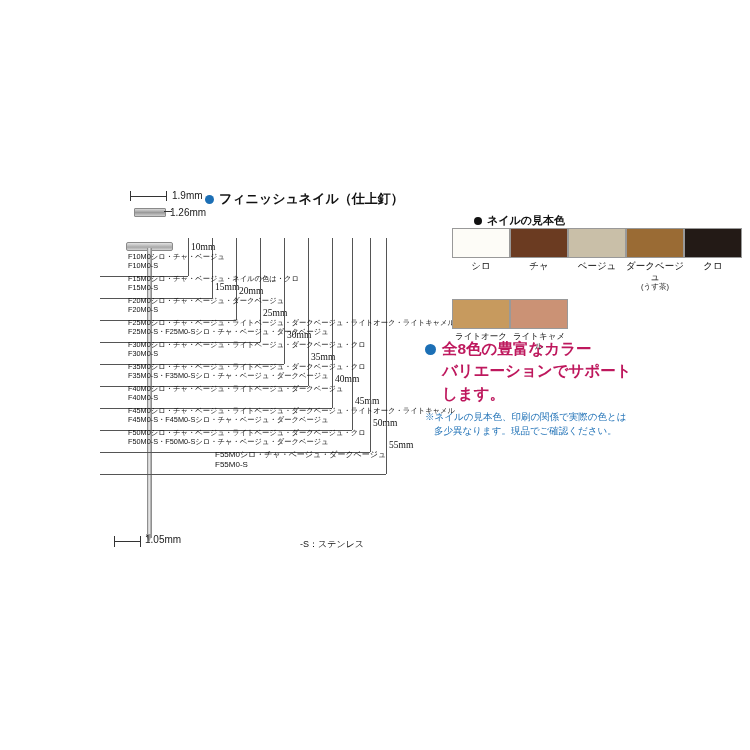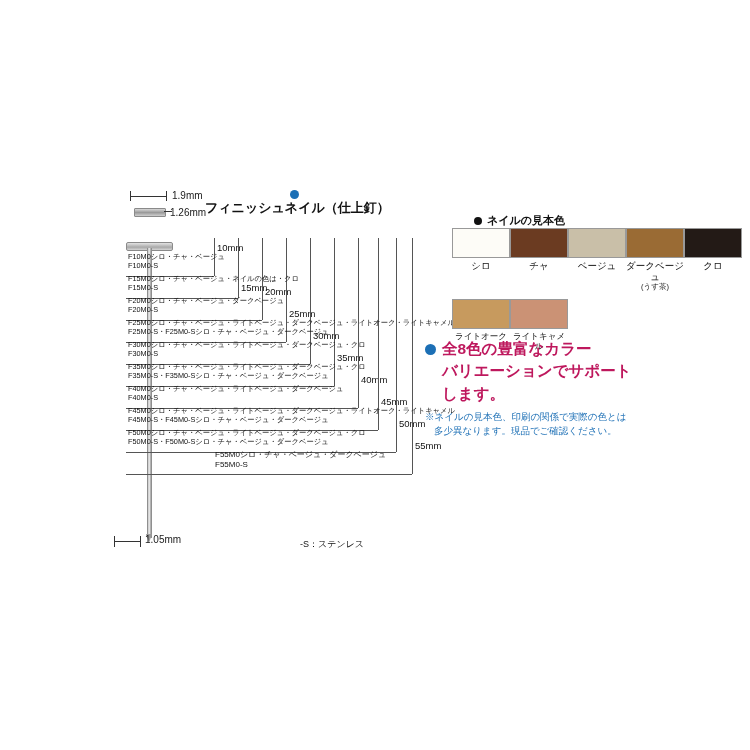--- a/index.html
+++ b/index.html
@@ -40,21 +40,20 @@
   }
   .bullet-dot.dark {
     background: #111;
     width: 8px; height: 8px;
   }
 
   
   #finish-title {
     left: 205px; top: 190px;
     font-size: 13px;
-    flex-direction: column;
   }
   #finish-title .bullet-dot { background: #1c6fb5; }
 
   
   #head-dim {
     left: 112px; top: 190px;
     width: 110px; height: 40px;
   }
   #head-dim .dim-line {
     position: absolute;
@@ -127,21 +126,21 @@
   }
   #shank-dim .line {
     position: absolute; left: 6px; top: 7px;
     width: 26px; height: 0; border-top: 1px solid #333;
   }
   #shank-dim .tk1 { position: absolute; left: 6px; top: 2px; width: 0; height: 11px; border-left: 1px solid #333; }
   #shank-dim .tk2 { position: absolute; left: 32px; top: 2px; width: 0; height: 11px; border-left: 1px solid #333; }
   #shank-dim .lbl { position: absolute; left: 37px; top: 0px; font-size: 10px; }
 
   
-  #ladder { left: 126px; top: 228px; width: 300px; height: 300px; }
+  #ladder { left: 100px; top: 228px; width: 300px; height: 300px; font-family: Liberation Serif, serif; }
   #ladder .vline {
     position: absolute;
     width: 0;
     border-left: 1px solid #555;
   }
   #ladder .hline {
     position: absolute;
     height: 0;
     border-top: 1px solid #555;
   }

